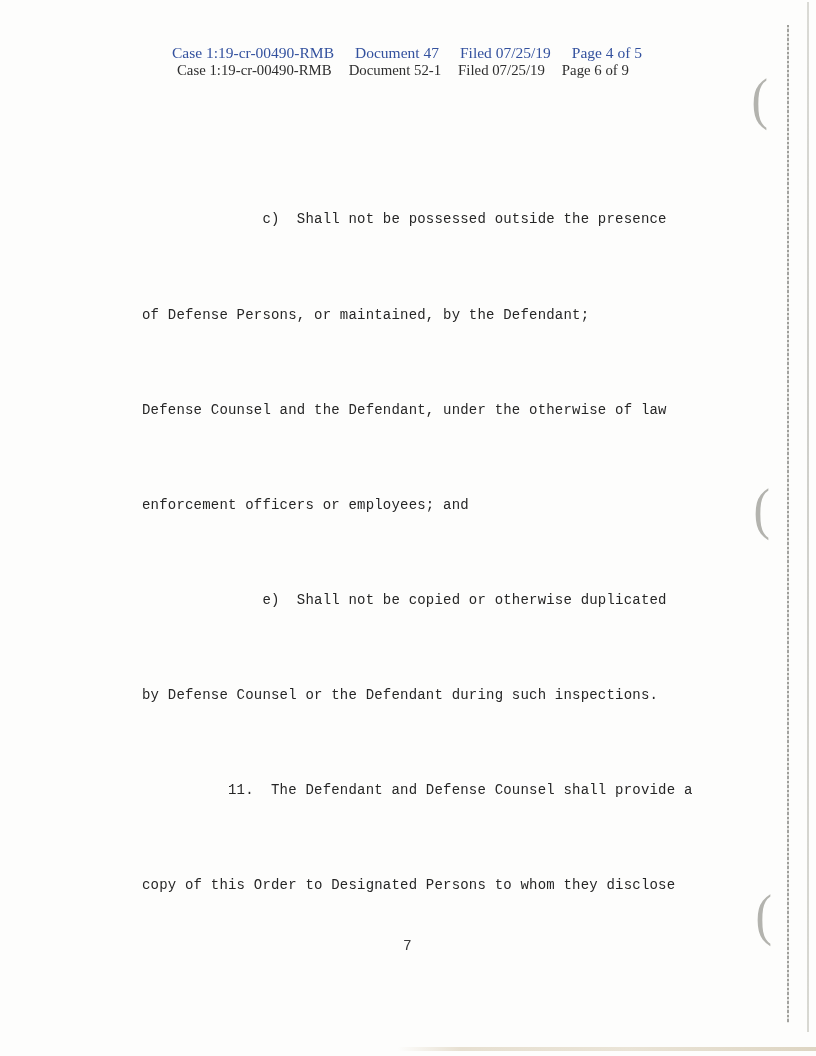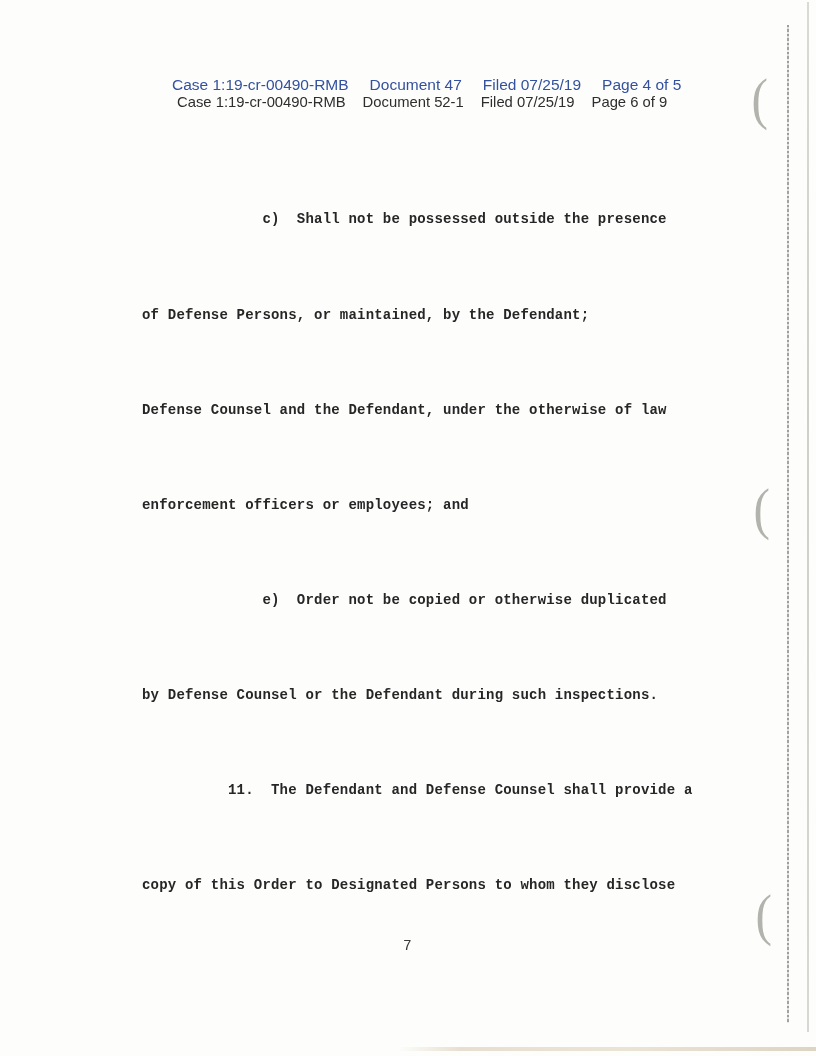--- a/index.html
+++ b/index.html
@@ -12,38 +12,37 @@
     position: relative;
     width: 816px; height: 1056px;
     background: #fdfdfc;
     overflow: hidden;
   }
 
   
   .stamp {
     position: absolute;
     display: flex;
-    font-family: Liberation Sans, sans-serif;
+    font-family: Liberation Serif, serif;
     white-space: pre;
-    margin-top: 32px;
   }
   .stamp-1 { left: 172px; top: 44px; gap: 21px; font-size: 15.5px; }
   .stamp-2 { left: 177px; top: 62px; gap: 17px; font-size: 14.8px; }
 
   
   .doc-body {
     position: absolute;
     left: 142px; top: 141px;
     font-size: 14px;
     line-height: 31.7px;
     color: #262626;
     white-space: pre;
     letter-spacing: 0.2px;
   }
-  .doc-line { height: 31.7px; font-weight: bold; }
+  .doc-line { height: 31.7px; }
 
   .page-number {
     position: absolute;
     left: 403px; top: 938px;
     font-size: 14.5px;
     color: #3a3a3a;
     font-family: "Liberation Mono", monospace;
   }
 
   
@@ -102,21 +101,21 @@
     <span>Document 52-1</span>
     <span>Filed 07/25/19</span>
     <span>Page 6 of 9</span>
   </div>
 
   <div class="doc-body">
     <div class="doc-line">              c)  Shall not be possessed outside the presence</div>
     <div class="doc-line">of Defense Persons, or maintained, by the Defendant;</div>
     <div class="doc-line">Defense Counsel and the Defendant, under the otherwise of law</div>
     <div class="doc-line">enforcement officers or employees; and</div>
-    <div class="doc-line">              e)  Order not be copied or otherwise duplicated</div>
+    <div class="doc-line">              e)  Shall not be copied or otherwise duplicated</div>
     <div class="doc-line">by Defense Counsel or the Defendant during such inspections.</div>
     <div class="doc-line">          11.  The Defendant and Defense Counsel shall provide a</div>
     <div class="doc-line">copy of this Order to Designated Persons to whom they disclose</div>
     
     
     
     
     
     
     

